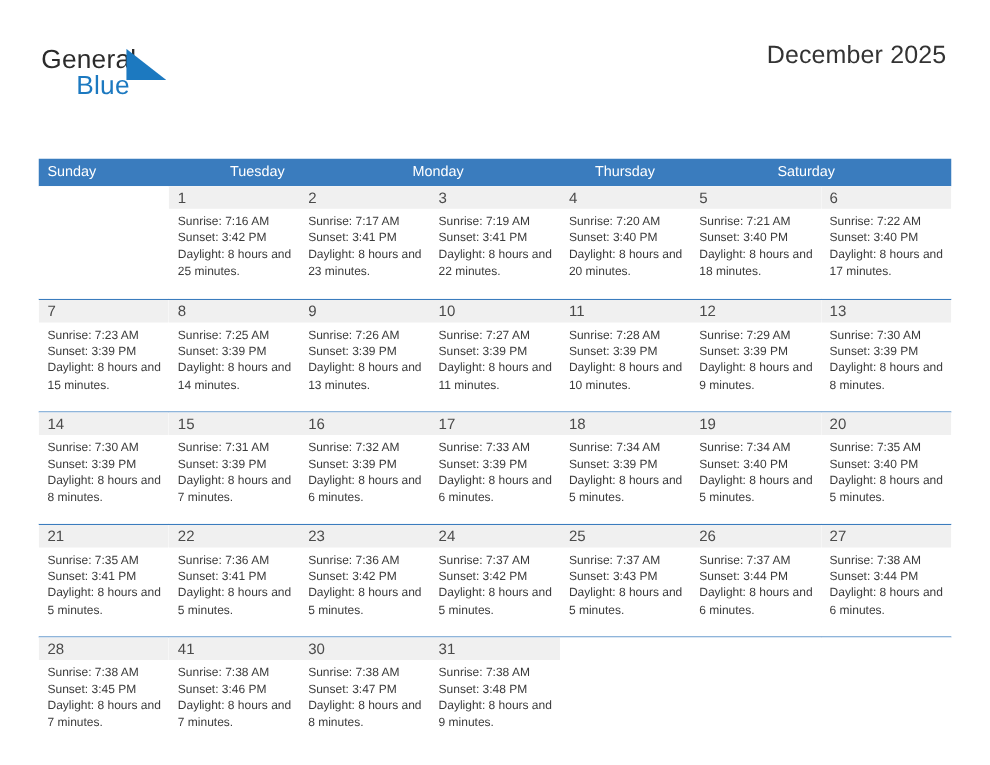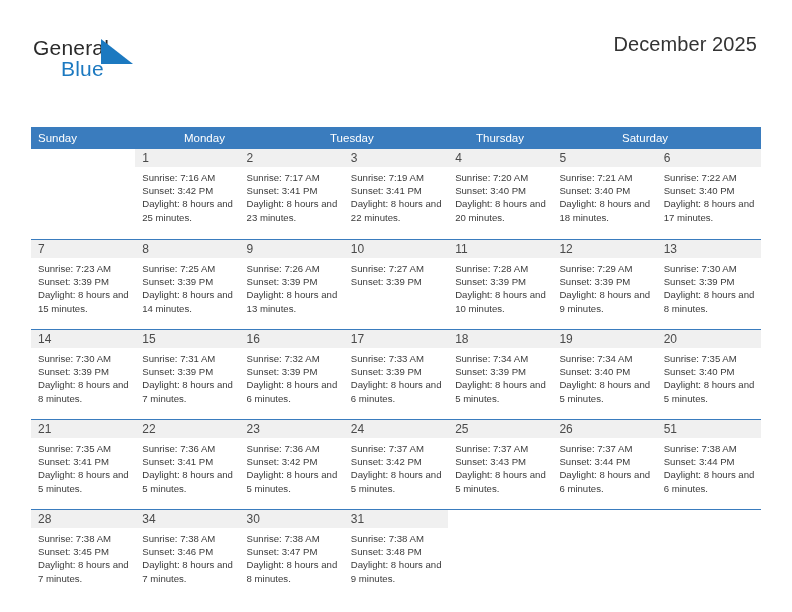--- a/index.html
+++ b/index.html
@@ -165,22 +165,22 @@
       </span>
       <span class="logo-blue">Blue</span>
     </div>
 
     <div class="title">December 2025</div>
   </div>
 
   <div class="calendar">
     <div class="weekdays" id="weekday-row">
         <div class="weekday">Sunday</div>
+        <div class="weekday">Tuesday</div>
         <div class="weekday">Monday</div>
-        <div class="weekday">Tuesday</div>
         <div class="weekday">Thursday</div>
         <div class="weekday">Saturday</div>
       </div>
     <div id="weeks-container">
         <div class="week">
           <div class="day empty">
             <div class="day-number"></div>
           </div>
           <div class="day">
             <div class="day-number">1</div>
@@ -254,20 +254,21 @@
               <div>Sunrise: 7:26 AM</div>
               <div>Sunset: 3:39 PM</div>
               <div class="daylight">Daylight: 8 hours and 13 minutes.</div>
             </div>
           </div>
           <div class="day">
             <div class="day-number">10</div>
             <div class="day-info">
               <div>Sunrise: 7:27 AM</div>
               <div>Sunset: 3:39 PM</div>
+              <div class="daylight">Daylight: 8 hours and 11 minutes.</div>
             </div>
           </div>
           <div class="day">
             <div class="day-number">11</div>
             <div class="day-info">
               <div>Sunrise: 7:28 AM</div>
               <div>Sunset: 3:39 PM</div>
               <div class="daylight">Daylight: 8 hours and 10 minutes.</div>
             </div>
           </div>
@@ -389,39 +390,39 @@
           </div>
           <div class="day">
             <div class="day-number">26</div>
             <div class="day-info">
               <div>Sunrise: 7:37 AM</div>
               <div>Sunset: 3:44 PM</div>
               <div class="daylight">Daylight: 8 hours and 6 minutes.</div>
             </div>
           </div>
           <div class="day">
-            <div class="day-number">51</div>
+            <div class="day-number">27</div>
             <div class="day-info">
               <div>Sunrise: 7:38 AM</div>
               <div>Sunset: 3:44 PM</div>
               <div class="daylight">Daylight: 8 hours and 6 minutes.</div>
             </div>
           </div>
         </div>
         <div class="week">
           <div class="day">
             <div class="day-number">28</div>
             <div class="day-info">
               <div>Sunrise: 7:38 AM</div>
               <div>Sunset: 3:45 PM</div>
               <div class="daylight">Daylight: 8 hours and 7 minutes.</div>
             </div>
           </div>
           <div class="day">
-            <div class="day-number">34</div>
+            <div class="day-number">41</div>
             <div class="day-info">
               <div>Sunrise: 7:38 AM</div>
               <div>Sunset: 3:46 PM</div>
               <div class="daylight">Daylight: 8 hours and 7 minutes.</div>
             </div>
           </div>
           <div class="day">
             <div class="day-number">30</div>
             <div class="day-info">
               <div>Sunrise: 7:38 AM</div>

